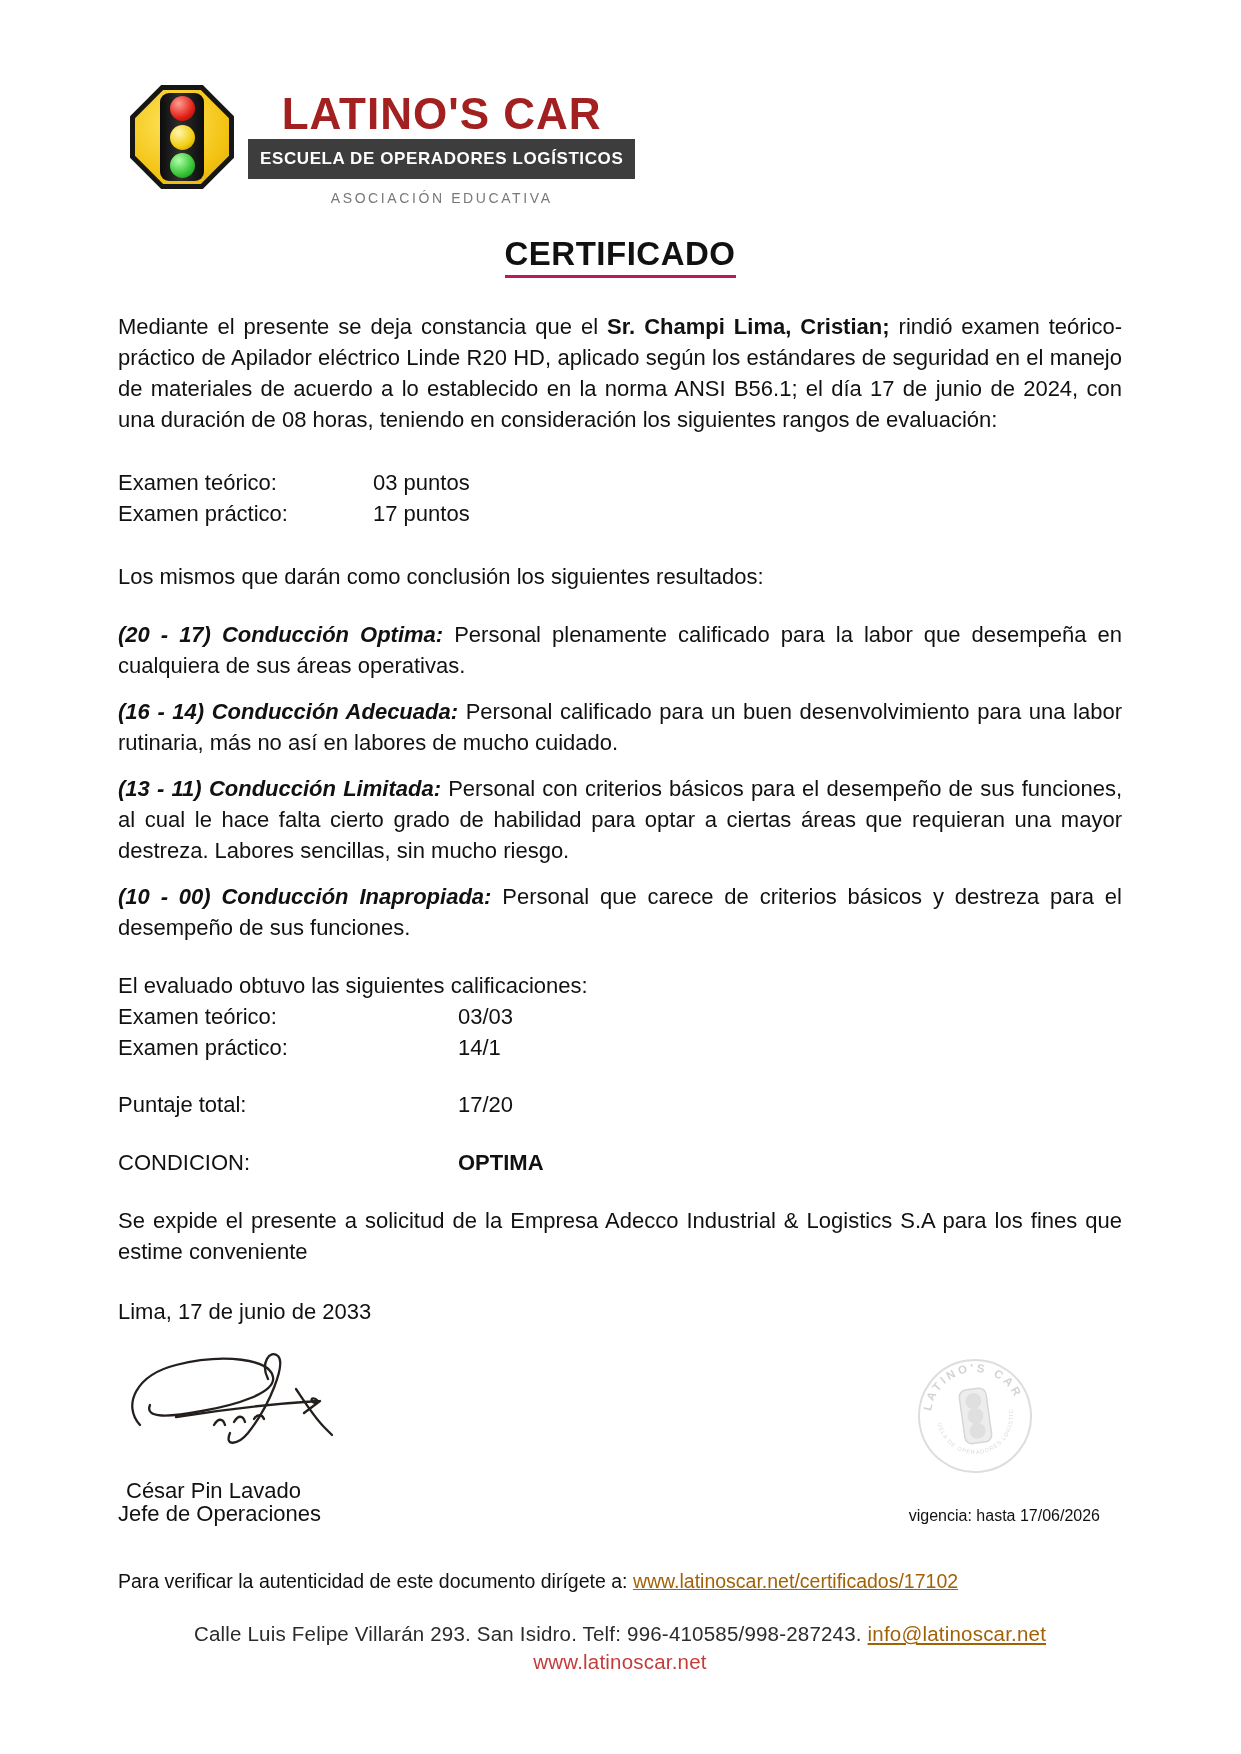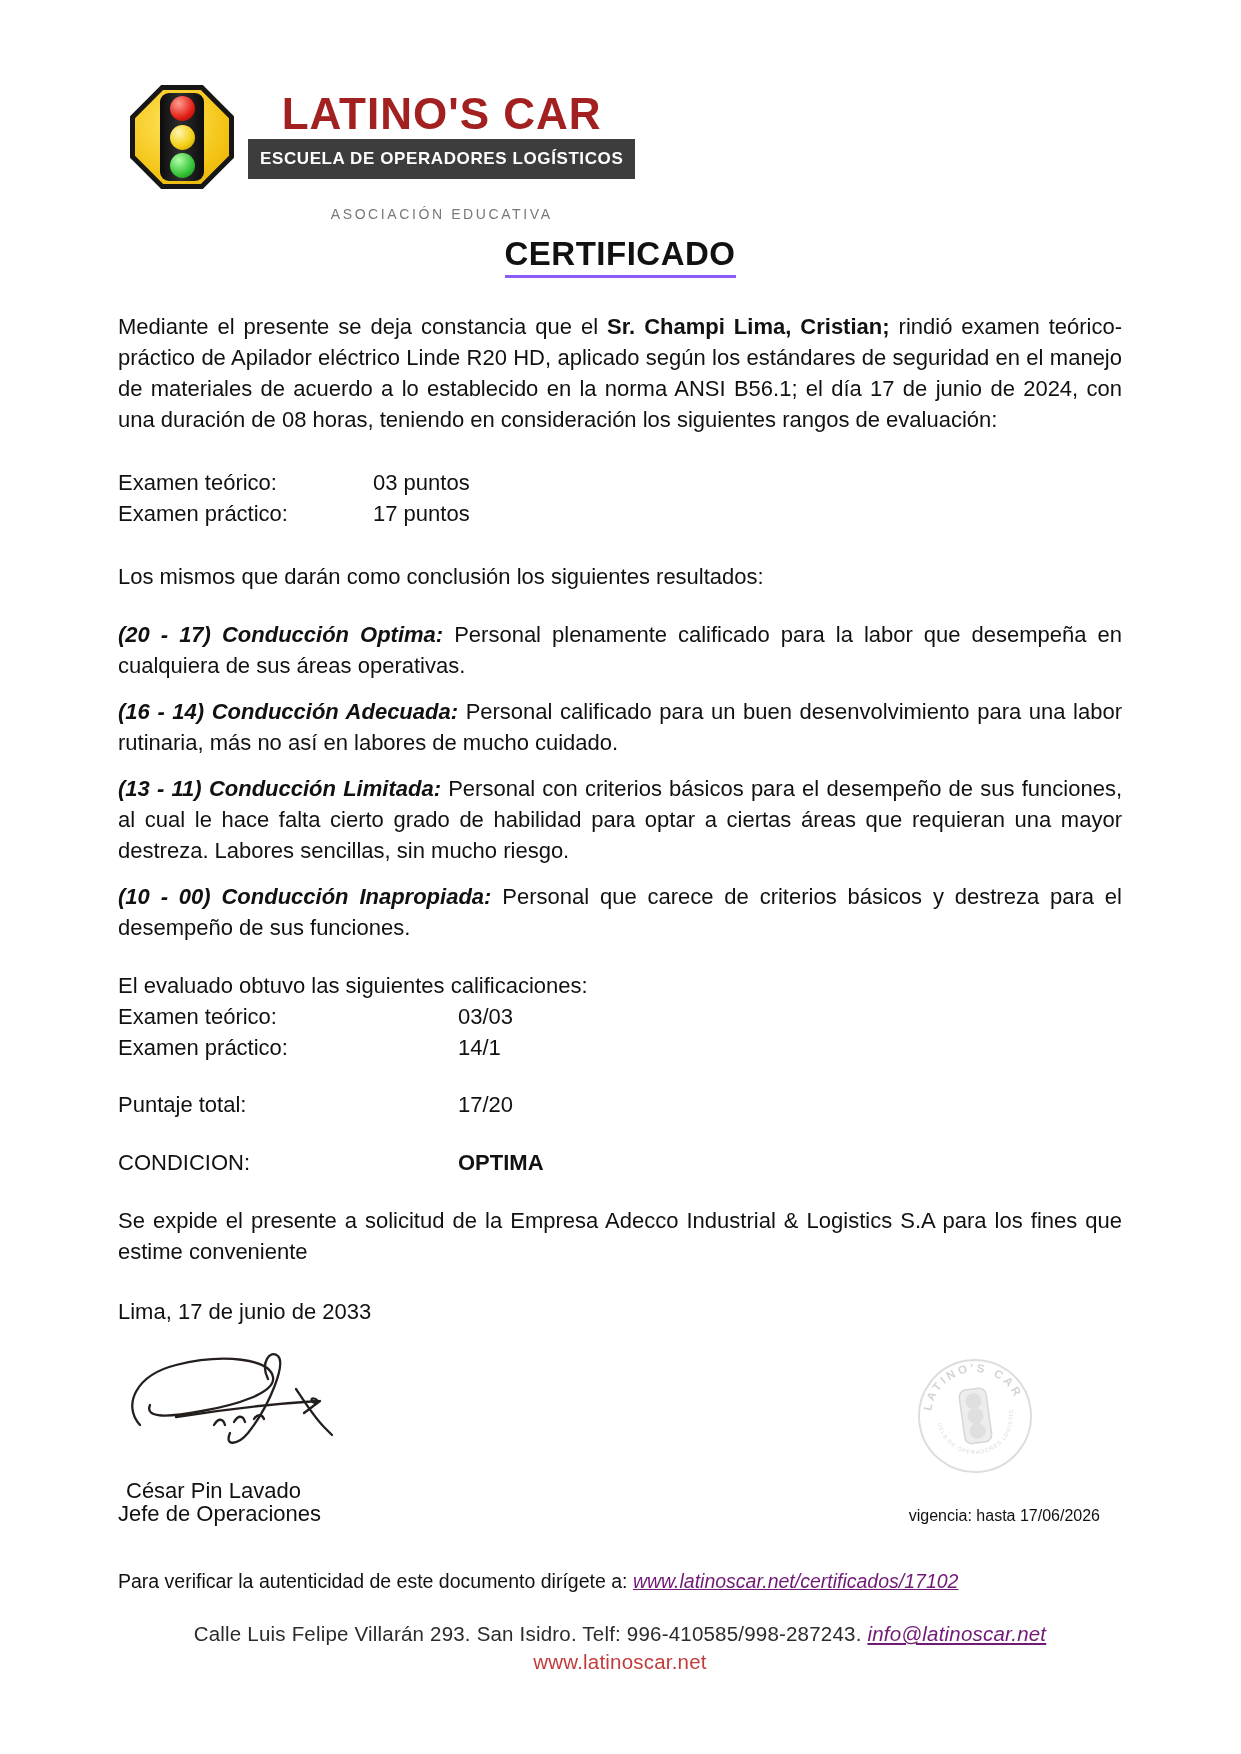--- a/index.html
+++ b/index.html
@@ -26,26 +26,26 @@
   .tlight { width:44px; height:88px; background:linear-gradient(90deg,#0c0c0c,#2e2e2e 45%,#0c0c0c); border-radius:9px;
     display:flex; flex-direction:column; align-items:center; justify-content:space-evenly; }
   .bulb { width:25px; height:25px; border-radius:50%; }
   .bulb.red    { background:radial-gradient(circle at 35% 30%, #ff9d92, #e32016 60%, #8c0500); }
   .bulb.yellow { background:radial-gradient(circle at 35% 30%, #fff6ae, #f2cd10 60%, #b68c00); }
   .bulb.green  { background:radial-gradient(circle at 35% 30%, #b0ffa8, #35c335 60%, #0d7c12); }
   .logo-text { display:flex; flex-direction:column; align-items:center; padding-top:6px; }
   .brand { font-size:44px; line-height:46px; font-weight:800; color:#a32020; letter-spacing:1px; white-space:nowrap; }
   .school-bar { margin-top:2px; background:#3d3d3d; color:#fff; font-size:17px; font-weight:bold;
     letter-spacing:.6px; padding:4px 12px 5px; white-space:nowrap; }
-  .tagline { margin-top:20px; color:#787878; font-size:14px; letter-spacing:2.6px; white-space:nowrap; }
+  .tagline { margin-top:4px; color:#787878; font-size:14px; letter-spacing:2.6px; white-space:nowrap; }
 
   
   .cert-title { margin-top:42px; text-align:center; }
   .cert-title span { font-size:33px; line-height:37px; font-weight:bold; letter-spacing:.5px;
-    border-bottom:3px solid #8b5cf6; padding-bottom:3px; }
+    border-bottom:3px solid #be185d; padding-bottom:3px; }
 
   
   .para { text-align:justify; }
   .p-intro { margin-top:38px; }
   b.inline-bold { font-weight:bold; }
   .kv { display:flex; }
   .kv .k { width:255px; flex:0 0 auto; }
   .kv2 .k { width:340px; }
   .ranges { margin-top:32px; }
   .results-intro { margin-top:32px; }
@@ -62,21 +62,21 @@
   
   .sign-block { position:relative; margin-top:16px; height:195px; }
   .signature-svg { position:absolute; left:0; top:0; }
   .sign-name { position:absolute; left:8px; top:132px; }
   .sign-role { position:absolute; left:0px; top:155px; }
   .validity { position:absolute; right:22px; top:160px; font-size:16px; line-height:26px; }
   .seal { position:absolute; right:86px; top:12px; opacity:.9; }
 
   
   .verification { margin-top:30px; font-size:19.5px; line-height:26px; }
-  a.link, a.mail { color:#701a75; text-decoration:underline; cursor:pointer;font-style:italic; }
+  a.link, a.mail { color:#a16207; text-decoration:underline; cursor:pointer; }
   .footer { margin-top:26px; text-align:center; font-size:20.5px; line-height:27px; color:#2b2b2b; letter-spacing:.2px; }
   .footer .site { color:#c43b3b; display:block; margin-top:1px; }
 </style>
 </head>
 <body>
 
 <div class="page">
 
   <div class="logo-row">
     <div class="octagon-outer">

